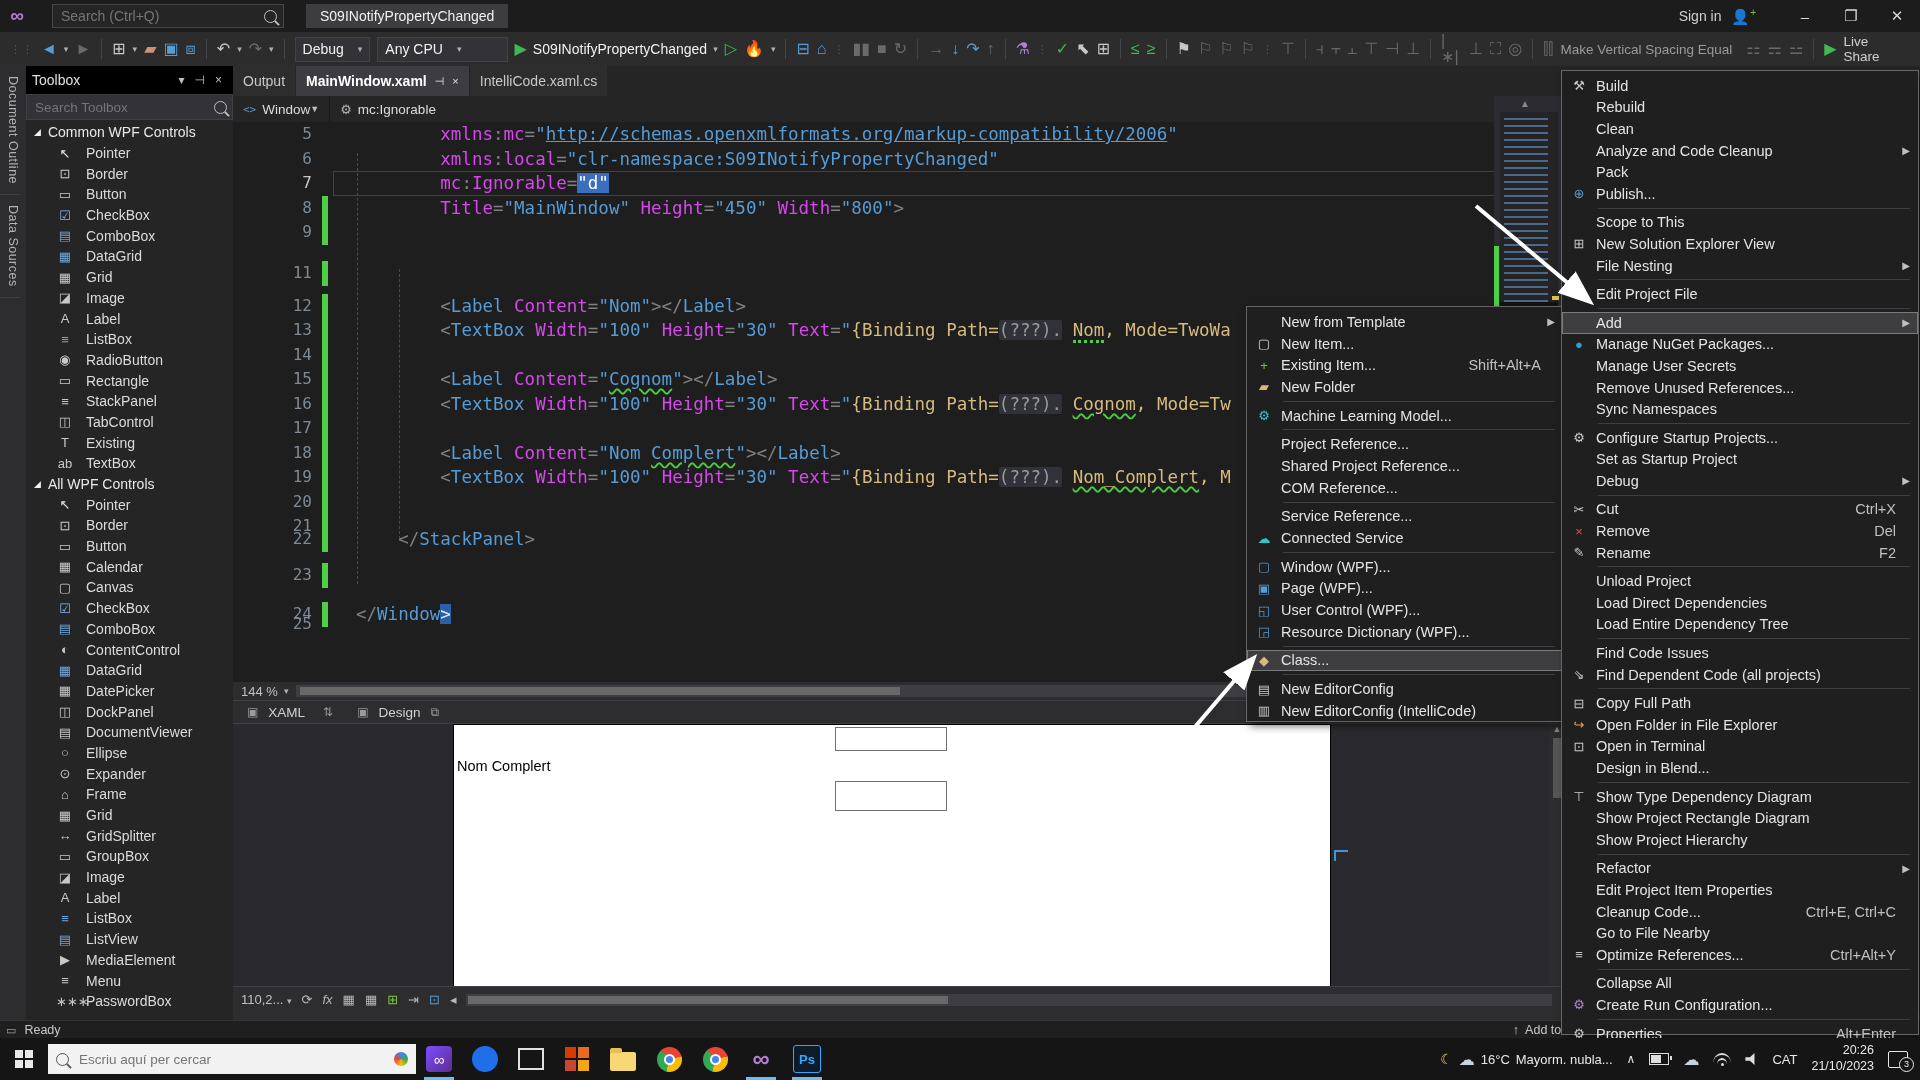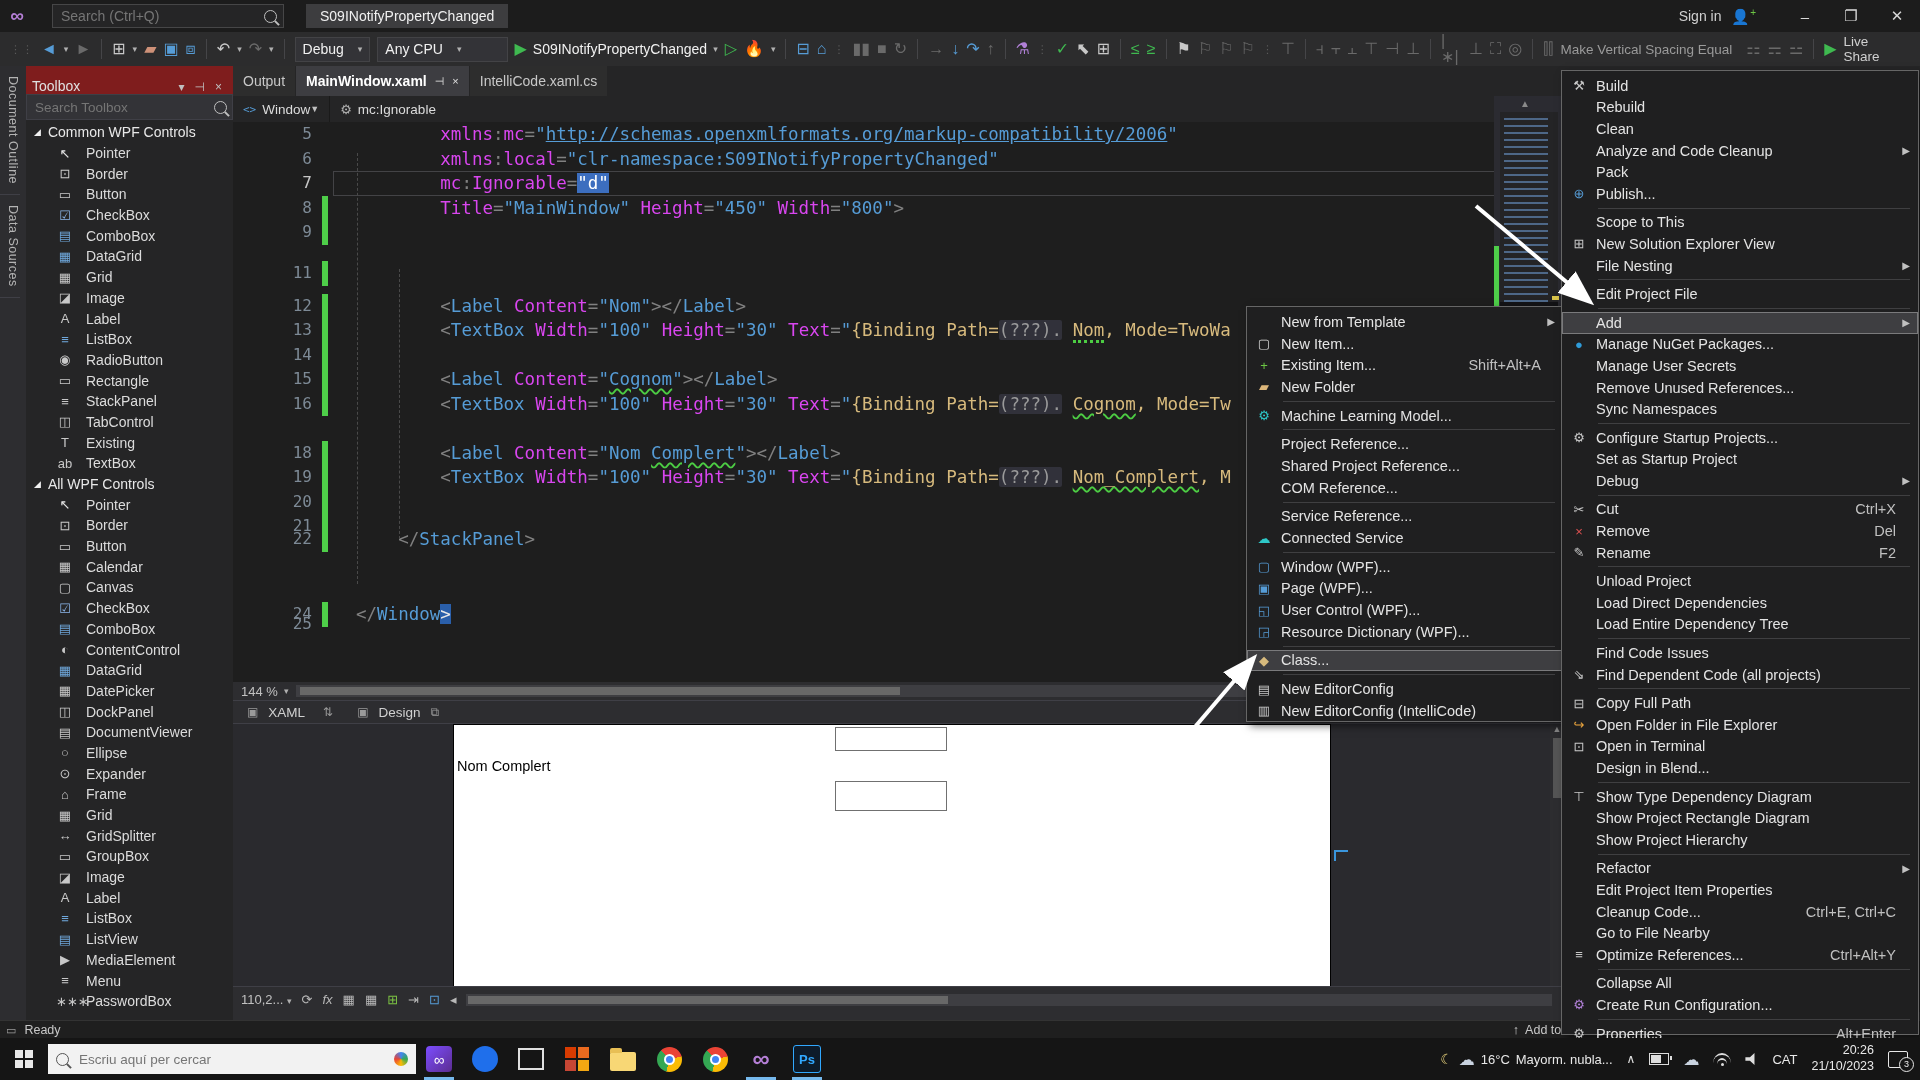--- a/index.html
+++ b/index.html
@@ -32,21 +32,21 @@
   #run-btn{display:flex;align-items:center;gap:6px;color:#f1f1f1;font-size:14px}
   .dots{color:#5a5a5a;font-size:11px;letter-spacing:1px}
   .tlabel{color:#9a9a9a;font-size:13.5px;white-space:nowrap}
 
   
   #sidestrip{position:absolute;left:0;top:66px;width:26px;height:954px;background:#2d2d30}
   .vtab{writing-mode:vertical-rl;color:#b4b4b4;font-size:12.5px;padding:10px 0 10px 6px;border-bottom:1px solid #3f3f46;letter-spacing:.5px}
 
   
   #toolbox{position:absolute;left:26px;top:66px;width:207px;height:954px;background:#252526;border-right:1px solid #1a1a1a;overflow:hidden}
-  #toolbox-header{height:28px;display:flex;align-items:flex-end;padding:0 6px;color:#e0e0e0;font-size:14px;background:#7f1d1d}
+  #toolbox-header{height:28px;display:flex;align-items:center;padding:0 6px;color:#e0e0e0;font-size:14px;background:#000000}
   #toolbox-header .sp{flex:1}
   .hd-ic{color:#c0c0c0;font-size:12px;padding:0 5px}
   #toolbox-search{height:24px;margin:0 0 2px 0;background:#333337;border:1px solid #3f3f46;display:flex;align-items:center;padding:0 6px}
   #toolbox-search input{flex:1;background:transparent;border:none;color:#8a8a8a;font-size:13.5px;font-family:"Liberation Sans",sans-serif}
   .tbx-group{height:20.7px;display:flex;align-items:center;color:#e8e8e8;font-size:14px;padding-left:8px;gap:7px}
   .tri{font-size:9px;color:#f0f0f0}
   .tbx-item{height:20.7px;display:flex;align-items:center;padding-left:30px;gap:12px;color:#dcdcdc;font-size:14px}
   .tbx-ic{width:18px;text-align:center;font-size:13px;flex:none}
 
   
@@ -511,25 +511,27 @@
     <div class="cl" style="top: 24.5px;"><span class="ln">6</span><span class="code-txt"><span class="tk-p">        </span><span class="tk-a">xmlns</span><span class="tk-t">:</span><span class="tk-a">local</span><span class="tk-t">=</span><span class="tk-q">"clr-namespace:S09INotifyPropertyChanged"</span></span></div>
     <div class="cl" style="top: 49px;"><div class="curline" style="top: 0px;"></div><span class="ln cur">7</span><span class="code-txt"><span class="tk-p">        </span><span class="tk-a">mc</span><span class="tk-t">:</span><span class="tk-a">Ignorable</span><span class="tk-t">=</span><span class="tk-sel">"d"</span></span></div>
     <div class="cl" style="top: 73.5px;"><span class="ln">8</span><span class="chg"></span><span class="code-txt"><span class="tk-p">        </span><span class="tk-a">Title</span><span class="tk-t">=</span><span class="tk-q">"MainWindow"</span><span class="tk-p"> </span><span class="tk-a">Height</span><span class="tk-t">=</span><span class="tk-q">"450"</span><span class="tk-p"> </span><span class="tk-a">Width</span><span class="tk-t">=</span><span class="tk-q">"800"</span><span class="tk-t">&gt;</span></span></div>
     <div class="cl" style="top: 98px;"><span class="ln">9</span><span class="chg"></span><span class="code-txt"></span></div>
     <div class="cl" style="top: 139px;"><span class="ln">11</span><span class="chg"></span><span class="code-txt"></span></div>
     <div class="cl" style="top: 171.5px;"><span class="ln">12</span><span class="chg"></span><span class="code-txt"><span class="tk-p">        </span><span class="tk-t">&lt;</span><span class="tk-e">Label</span><span class="tk-p"> </span><span class="tk-a">Content</span><span class="tk-t">=</span><span class="tk-q">"Nom"</span><span class="tk-t">&gt;&lt;/</span><span class="tk-e">Label</span><span class="tk-t">&gt;</span></span></div>
     <div class="cl" style="top: 196px;"><span class="ln">13</span><span class="chg"></span><span class="code-txt"><span class="tk-p">        </span><span class="tk-t">&lt;</span><span class="tk-e">TextBox</span><span class="tk-p"> </span><span class="tk-a">Width</span><span class="tk-t">=</span><span class="tk-q">"100"</span><span class="tk-p"> </span><span class="tk-a">Height</span><span class="tk-t">=</span><span class="tk-q">"30"</span><span class="tk-p"> </span><span class="tk-a">Text</span><span class="tk-t">=</span><span class="tk-q">"</span><span class="tk-m">{Binding Path=</span><span class="tk-g">(???).</span><span class="tk-p"> </span><span class="tk-md">Nom</span><span class="tk-m">, Mode=TwoWa</span></span></div>
     <div class="cl" style="top: 220.5px;"><span class="ln">14</span><span class="chg"></span><span class="code-txt"></span></div>
     <div class="cl" style="top: 245px;"><span class="ln">15</span><span class="chg"></span><span class="code-txt"><span class="tk-p">        </span><span class="tk-t">&lt;</span><span class="tk-e">Label</span><span class="tk-p"> </span><span class="tk-a">Content</span><span class="tk-t">=</span><span class="tk-q">"</span><span class="tk-qw">Cognom</span><span class="tk-q">"</span><span class="tk-t">&gt;&lt;/</span><span class="tk-e">Label</span><span class="tk-t">&gt;</span></span></div>
     <div class="cl" style="top: 269.5px;"><span class="ln">16</span><span class="chg"></span><span class="code-txt"><span class="tk-p">        </span><span class="tk-t">&lt;</span><span class="tk-e">TextBox</span><span class="tk-p"> </span><span class="tk-a">Width</span><span class="tk-t">=</span><span class="tk-q">"100"</span><span class="tk-p"> </span><span class="tk-a">Height</span><span class="tk-t">=</span><span class="tk-q">"30"</span><span class="tk-p"> </span><span class="tk-a">Text</span><span class="tk-t">=</span><span class="tk-q">"</span><span class="tk-m">{Binding Path=</span><span class="tk-g">(???).</span><span class="tk-p"> </span><span class="tk-mw">Cognom</span><span class="tk-m">, Mode=Tw</span></span></div>
+    <div class="cl" style="top: 294px;"><span class="ln">17</span><span class="chg"></span><span class="code-txt"></span></div>
     <div class="cl" style="top: 318.5px;"><span class="ln">18</span><span class="chg"></span><span class="code-txt"><span class="tk-p">        </span><span class="tk-t">&lt;</span><span class="tk-e">Label</span><span class="tk-p"> </span><span class="tk-a">Content</span><span class="tk-t">=</span><span class="tk-q">"Nom </span><span class="tk-qw">Complert</span><span class="tk-q">"</span><span class="tk-t">&gt;&lt;/</span><span class="tk-e">Label</span><span class="tk-t">&gt;</span></span></div>
     <div class="cl" style="top: 343px;"><span class="ln">19</span><span class="chg"></span><span class="code-txt"><span class="tk-p">        </span><span class="tk-t">&lt;</span><span class="tk-e">TextBox</span><span class="tk-p"> </span><span class="tk-a">Width</span><span class="tk-t">=</span><span class="tk-q">"100"</span><span class="tk-p"> </span><span class="tk-a">Height</span><span class="tk-t">=</span><span class="tk-q">"30"</span><span class="tk-p"> </span><span class="tk-a">Text</span><span class="tk-t">=</span><span class="tk-q">"</span><span class="tk-m">{Binding Path=</span><span class="tk-g">(???).</span><span class="tk-p"> </span><span class="tk-mw">Nom_Complert</span><span class="tk-m">, M</span></span></div>
     <div class="cl" style="top: 367.5px;"><span class="ln">20</span><span class="chg"></span><span class="code-txt"></span></div>
     <div class="cl" style="top: 392px;"><span class="ln">21</span><span class="chg"></span><span class="code-txt"></span></div>
     <div class="cl" style="top: 405px;"><span class="ln">22</span><span class="chg"></span><span class="code-txt"><span class="tk-p">    </span><span class="tk-t">&lt;/</span><span class="tk-e">StackPanel</span><span class="tk-t">&gt;</span></span></div>
+    <div class="cl" style="top: 441px;"><span class="ln">23</span><span class="chg"></span><span class="code-txt"></span></div>
     <div class="cl" style="top: 480px;"><span class="ln">24</span><span class="chg"></span><span class="code-txt"><span class="tk-t">&lt;/</span><span class="tk-e">Window</span><span class="tk-cur">&gt;</span></span></div>
     <div class="cl" style="top: 490px;"><span class="ln">25</span><span class="code-txt"></span></div>
     <div class="guide" style="left: 124px; top: 30.5px; height: 431px;"></div>
     <div class="guide" style="left: 166px; top: 147px; height: 269.5px;"></div>
   </div>
 
 <div id="map">
   <span class="map-up">▲</span>
   <span class="warn">⚠</span>
   <div class="mini">

